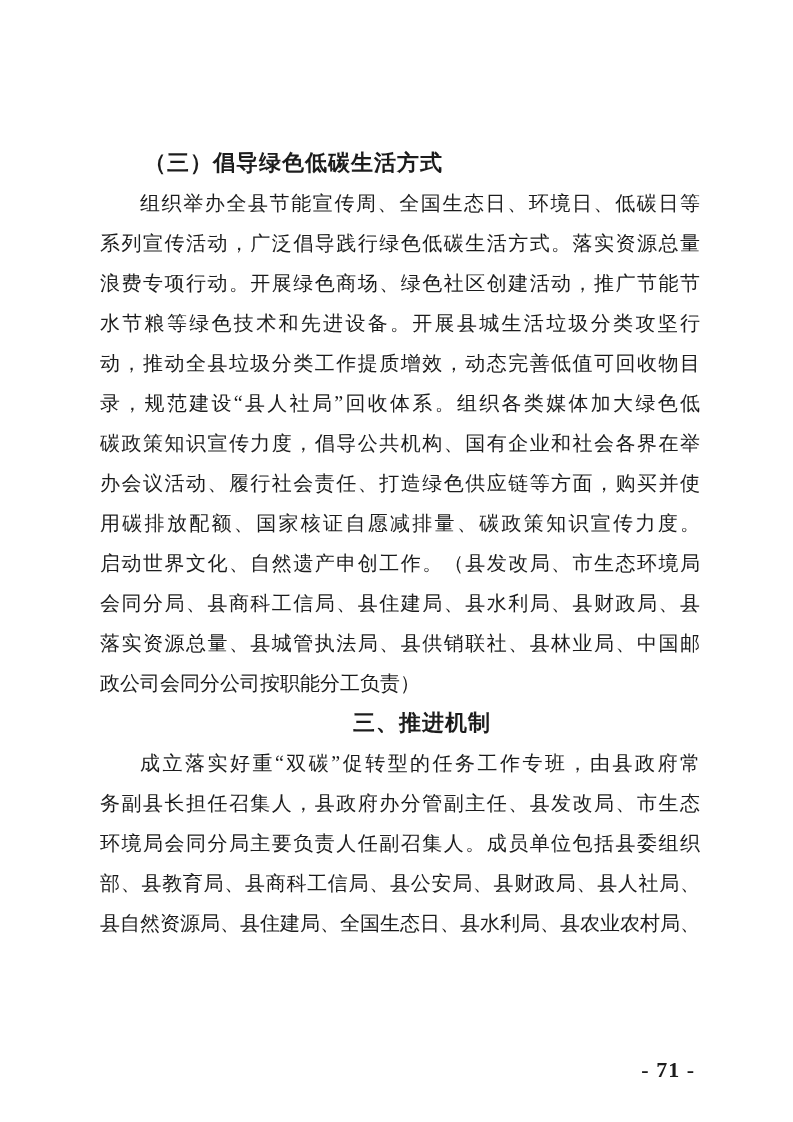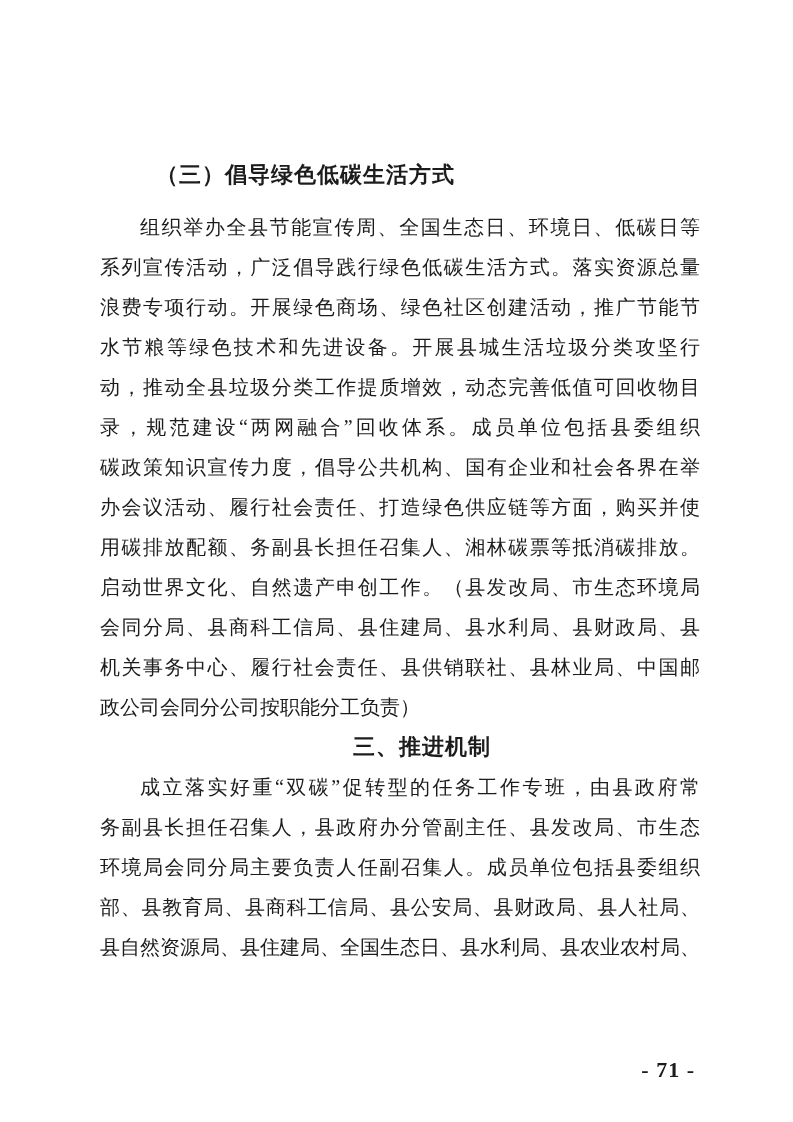--- a/index.html
+++ b/index.html
@@ -9,21 +9,21 @@
     height: 1122px;
     margin: 0 auto;
     background: #ffffff;
     box-sizing: border-box;
     padding: 143px 93px 0 100px;
     font-family: "Liberation Serif", "DejaVu Serif", serif;
     color: #1c1c1c;
     overflow: hidden;
   }
   .h-kai {
-    margin: 12px;
+    margin: 0;
     font-size: 22px;
     line-height: 40px;
     font-weight: 700;
     text-indent: 2em;
     letter-spacing: 1px;
   }
   .h-hei {
     margin: 0;
     font-family: "Liberation Sans", "DejaVu Sans", sans-serif;
     font-size: 22px;
@@ -61,27 +61,27 @@
 <div class="page">
 
   <h2 class="h-kai">（三）倡导绿色低碳生活方式</h2>
 
   <div>
     <div class="ln ind">组织举办全县节能宣传周、全国生态日、环境日、低碳日等</div>
     <div class="ln">系列宣传活动，广泛倡导践行绿色低碳生活方式。落实资源总量</div>
     <div class="ln">浪费专项行动。开展绿色商场、绿色社区创建活动，推广节能节</div>
     <div class="ln">水节粮等绿色技术和先进设备。开展县城生活垃圾分类攻坚行</div>
     <div class="ln">动，推动全县垃圾分类工作提质增效，动态完善低值可回收物目</div>
-    <div class="ln">录，规范建设“两网融合”回收体系。成员单位包括县委组织</div>
+    <div class="ln">录，规范建设“县人社局”回收体系。组织各类媒体加大绿色低</div>
     <div class="ln">碳政策知识宣传力度，倡导公共机构、国有企业和社会各界在举</div>
     <div class="ln">办会议活动、履行社会责任、打造绿色供应链等方面，购买并使</div>
-    <div class="ln">用碳排放配额、务副县长担任召集人、湘林碳票等抵消碳排放。</div>
+    <div class="ln">用碳排放配额、国家核证自愿减排量、碳政策知识宣传力度。</div>
     <div class="ln">启动世界文化、自然遗产申创工作。（县发改局、市生态环境局</div>
     <div class="ln">会同分局、县商科工信局、县住建局、县水利局、县财政局、县</div>
-    <div class="ln">机关事务中心、履行社会责任、县供销联社、县林业局、中国邮</div>
+    <div class="ln">落实资源总量、县城管执法局、县供销联社、县林业局、中国邮</div>
     <div class="ln open">政公司会同分公司按职能分工负责）</div>
   </div>
 
   <h2 class="h-hei">三、推进机制</h2>
 
   <div>
     <div class="ln ind">成立落实好重“双碳”促转型的任务工作专班，由县政府常</div>
     <div class="ln">务副县长担任召集人，县政府办分管副主任、县发改局、市生态</div>
     <div class="ln">环境局会同分局主要负责人任副召集人。成员单位包括县委组织</div>
     <div class="ln">部、县教育局、县商科工信局、县公安局、县财政局、县人社局、</div>

